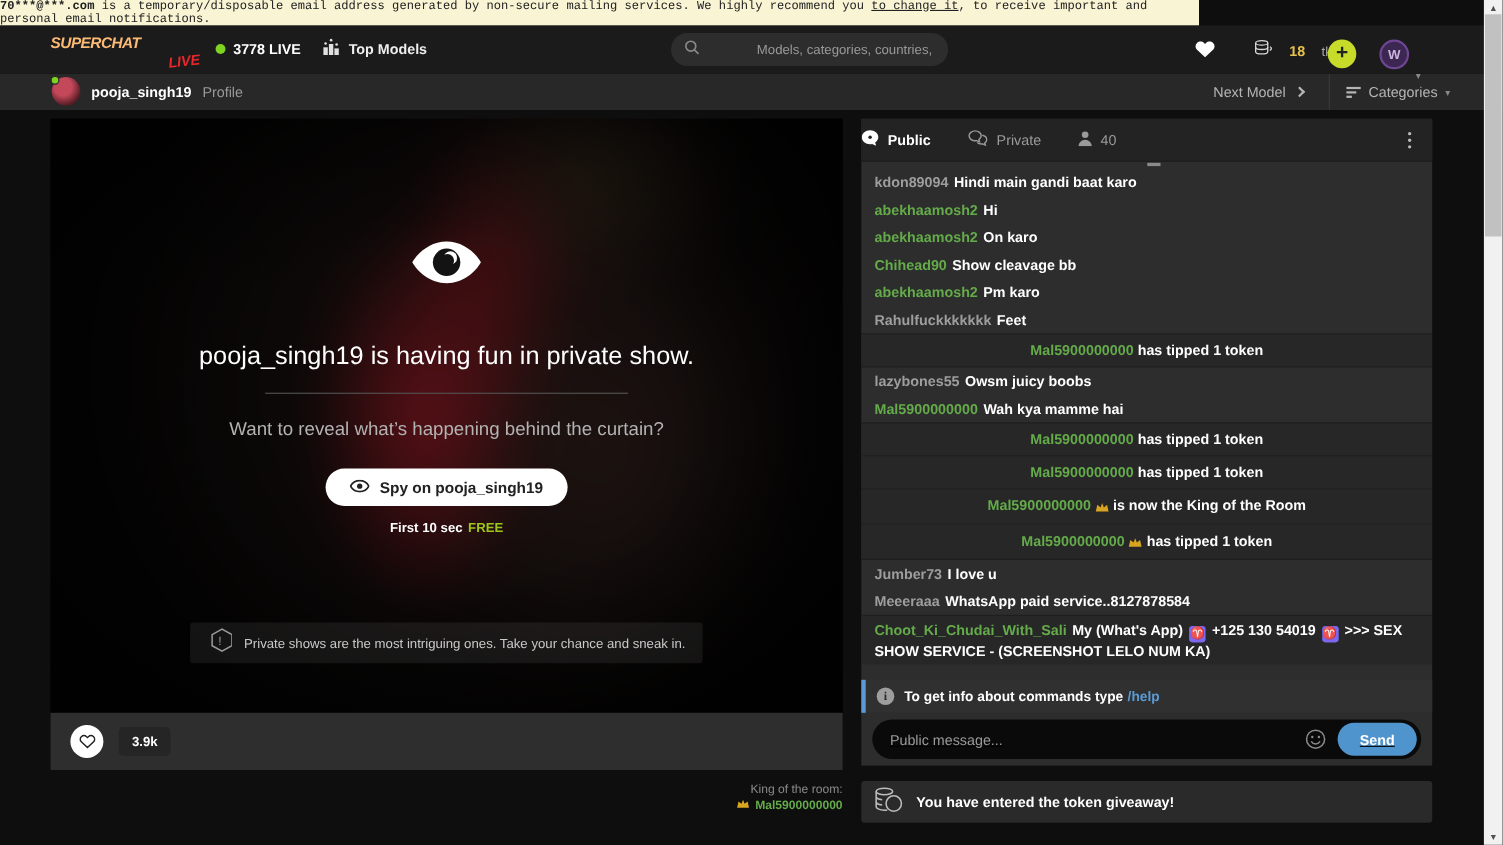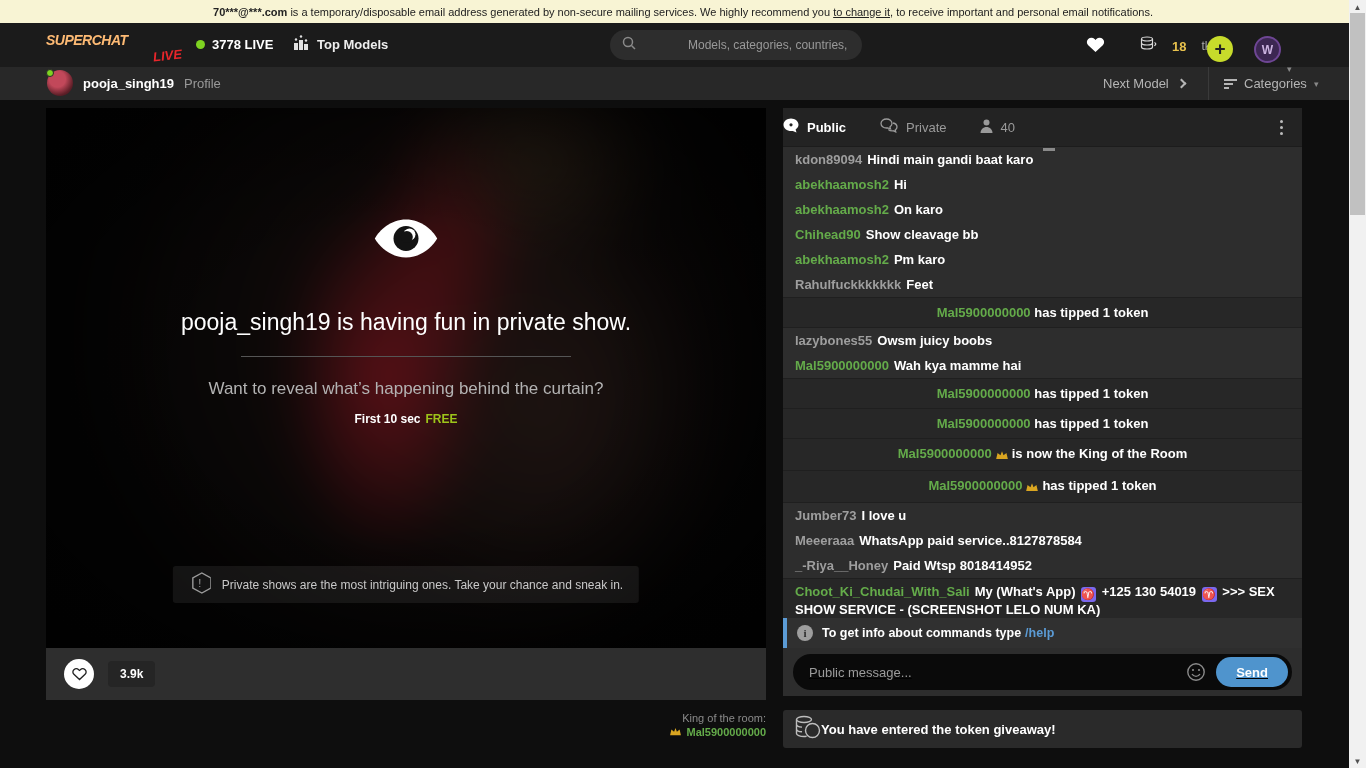--- a/index.html
+++ b/index.html
@@ -1,22 +1,22 @@
 <!DOCTYPE html>
 <html style="--banner-bg: #f8f4d4; --brand-red: #e8262b; --green-dot: #7ed321; --green-user: #64ab4a; --gold: #e7c14d; --lime: #c7db2b; --free-green: #9dc41a; --blue-link: #5b9bd5; --send-blue: #4f94cd;"><head>
 <meta charset="utf-8">
 <style>
   * { margin:0; padding:0; box-sizing:border-box; }
   html,body { width:1366px; height:768px; overflow:hidden; background:#0e0e0e;
     font-family:"Liberation Sans", sans-serif; }
 
   
-  #banner { position:absolute; left:0; top:0; width:1366px; height:23px;
+  #banner { position:absolute; left:0; top:0; width:1090px; height:23px;
     background:var(--banner-bg,#f8f4d4); color:#222; font-size:11px;
-    display:flex; align-items:center; justify-content:center; z-index:5; }
+    display:flex; align-items:center; justify-content:center; z-index:5;font-family:Liberation Mono, monospace; }
   #banner a { color:#222; text-decoration:underline; cursor:pointer; }
   #banner b { font-weight:700; }
 
   
   #header { position:absolute; left:0; top:23px; width:1366px; height:44px; background:#1b1b1b; z-index:4; }
   .logo { position:absolute; left:46px; top:8px; width:150px; height:28px; cursor:pointer; }
   .logo .main { font-style:italic; font-weight:800; font-size:14px; color:#fdba74; letter-spacing:-0.5px; }
   .logo .sub { position:absolute; right:14px; bottom:-4px; font-style:italic; font-weight:800; font-size:13px;
     color:var(--brand-red,#e8262b); transform:rotate(-6deg); }
   .live-ind { position:absolute; left:196px; top:14px; display:flex; align-items:center; gap:7px;
@@ -138,21 +138,21 @@
   .msg-input { flex:1; height:36px; background:#0a0a0a; border-radius:18px; display:flex; align-items:center;
     padding:0 4px 0 16px;text-decoration:underline; }
   .msg-input input { flex:1; background:transparent; border:none; outline:none; color:#ddd; font-size:13px; }
   .msg-input input::placeholder { color:#9b9b9b; }
   .send-btn { height:30px; padding:0 20px; border:none; border-radius:15px; background:var(--send-blue,#4f94cd);
     color:#fff; font-weight:700; font-size:13px; cursor:pointer; margin-left:8px; font-family:"Liberation Sans",sans-serif; }
   .smile { cursor:pointer; display:flex; margin:0 2px; }
 
   
   #giveaway { position:absolute; left:783px; top:710px; width:519px; height:38px; background:#2a2a2a;
-    border-radius:3px; display:flex; align-items:center; padding:0 12px; }
+    border-radius:3px; display:flex; align-items:center; gap:12px; padding:0 12px; }
   #giveaway .txt { color:#fff; font-size:13px; font-weight:700; }
 
   
   #scrollbar { position:absolute; right:0; top:0; width:17px; height:768px; background:#f1f1f1; z-index:50; }
   #scrollbar .arrow { position:absolute; left:0; width:17px; height:14px; color:#505050; font-size:8px;
     display:flex; align-items:center; justify-content:center; cursor:pointer; }
   #scrollbar .thumb { position:absolute; left:1px; top:13px; width:15px; height:202px; background:#c1c1c1; cursor:grab; }
 </style>
 </head>
 <body>
@@ -253,20 +253,29 @@
       <svg width="64" height="41" viewBox="0 0 64 41">
         <path d="M32 1.5 C17 1.5 5.5 12 .8 20.5 5.5 29 17 39.5 32 39.5 47 39.5 58.5 29 63.2 20.5 58.5 12 47 1.5 32 1.5 Z" fill="#fff"></path>
         <circle cx="32" cy="20.5" r="12.5" fill="#131313"></circle>
         <circle cx="35.5" cy="16.5" r="6" fill="#fff"></circle>
         <circle cx="32.8" cy="19" r="6" fill="#131313"></circle>
       </svg>
     </div>
     <div class="pv-title">pooja_singh19 is having fun in private show.</div>
     <div class="pv-divider"></div>
     <div class="pv-sub">Want to reveal what’s happening behind the curtain?</div>
+    <button class="spy-btn">
+      <span>
+        <svg width="18" height="12" viewBox="0 0 18 12">
+            <path d="M9 1C5 1 1.9 3.7.7 6 1.9 8.3 5 11 9 11s7.1-2.7 8.3-5C16.1 3.7 13 1 9 1Z" fill="none" stroke="#222" stroke-width="1.6"></path>
+            <circle cx="9" cy="6" r="2.4" fill="#222"></circle>
+          </svg>
+      </span>
+      <span>Spy on pooja_singh19</span>
+    </button>
     <div class="free-line">
       <span>First 10 sec</span><span class="free">FREE</span>
     </div>
   </div>
   <div class="notice">
     <span>
       <svg width="22" height="24" viewBox="0 0 22 24">
           <path d="M6 2h10l5 9-5 9H6L1 11z" fill="none" stroke="#9a9a9a" stroke-width="1.4" transform="rotate(90 11 12) translate(0 -1)"></path>
           <text x="11" y="16" text-anchor="middle" fill="#9a9a9a" font-size="11" font-family="Liberation Sans">!</text>
         </svg>
@@ -350,21 +359,20 @@
       <div class="event"><span class="u green">Mal5900000000</span> <span>has tipped 1 token</span></div>
       <div class="event"><span class="u green">Mal5900000000</span> <span>has tipped 1 token</span></div>
       <div class="event"><span class="u green">Mal5900000000</span><span class="crown"><svg width="14" height="10" viewBox="0 0 24 16">
             <path d="M2 15h20L19.6 4.5l-5 4L12 1.5 9.4 8.5l-5-4z" fill="#d9a521"></path>
           </svg></span><span>is now the King of the Room</span></div>
       <div class="event"><span class="u green">Mal5900000000</span><span class="crown"><svg width="14" height="10" viewBox="0 0 24 16">
             <path d="M2 15h20L19.6 4.5l-5 4L12 1.5 9.4 8.5l-5-4z" fill="#d9a521"></path>
           </svg></span><span>has tipped 1 token</span></div>
       <div class="msg"><span class="u gray">Jumber73</span><span>I love u</span></div>
       <div class="msg"><span class="u gray">Meeeraaa</span><span>WhatsApp paid service..8127878584</span></div>
-      <div class="msg"><span class="u gray">_-Riya__Honey</span><span>Paid Wtsp 8018414952</span></div>
       <div class="msg dark"><span class="u green">Choot_Ki_Chudai_With_Sali</span><span>My (What's App) <span class="zodiac">♈</span> +125 130 54019 <span class="zodiac">♈</span> &gt;&gt;&gt; SEX SHOW SERVICE - (SCREENSHOT LELO NUM KA)</span></div>
     </div>
 
   <div class="info-bar">
     <span class="info-icon">i</span>
     <span class="txt"><span>To get info about commands type</span><span class="help">/help</span></span>
   </div>
 
   <div class="input-row">
     <div class="msg-input">

